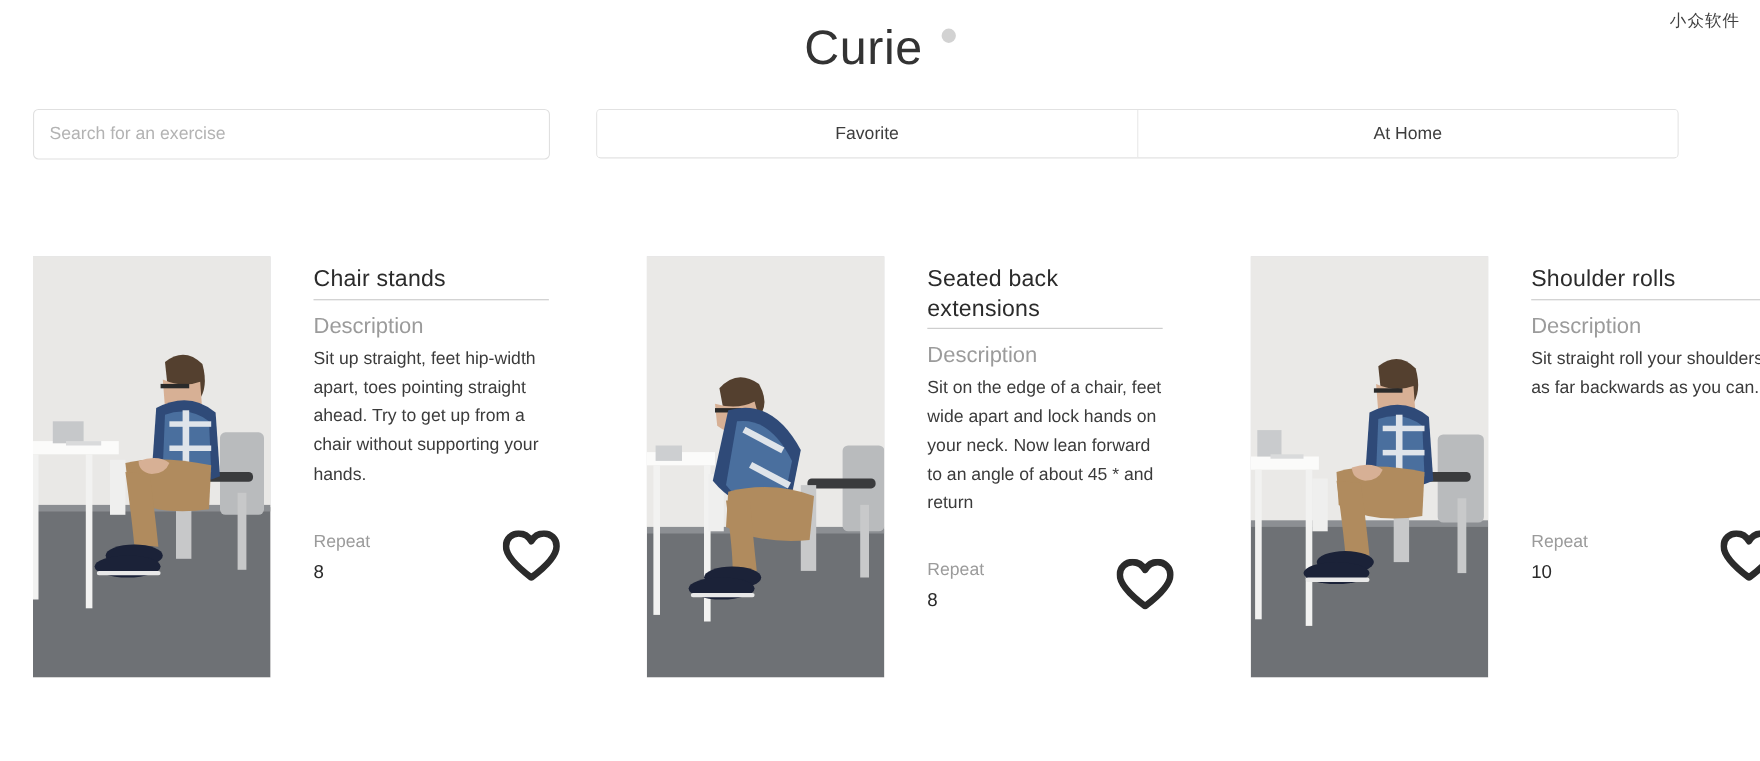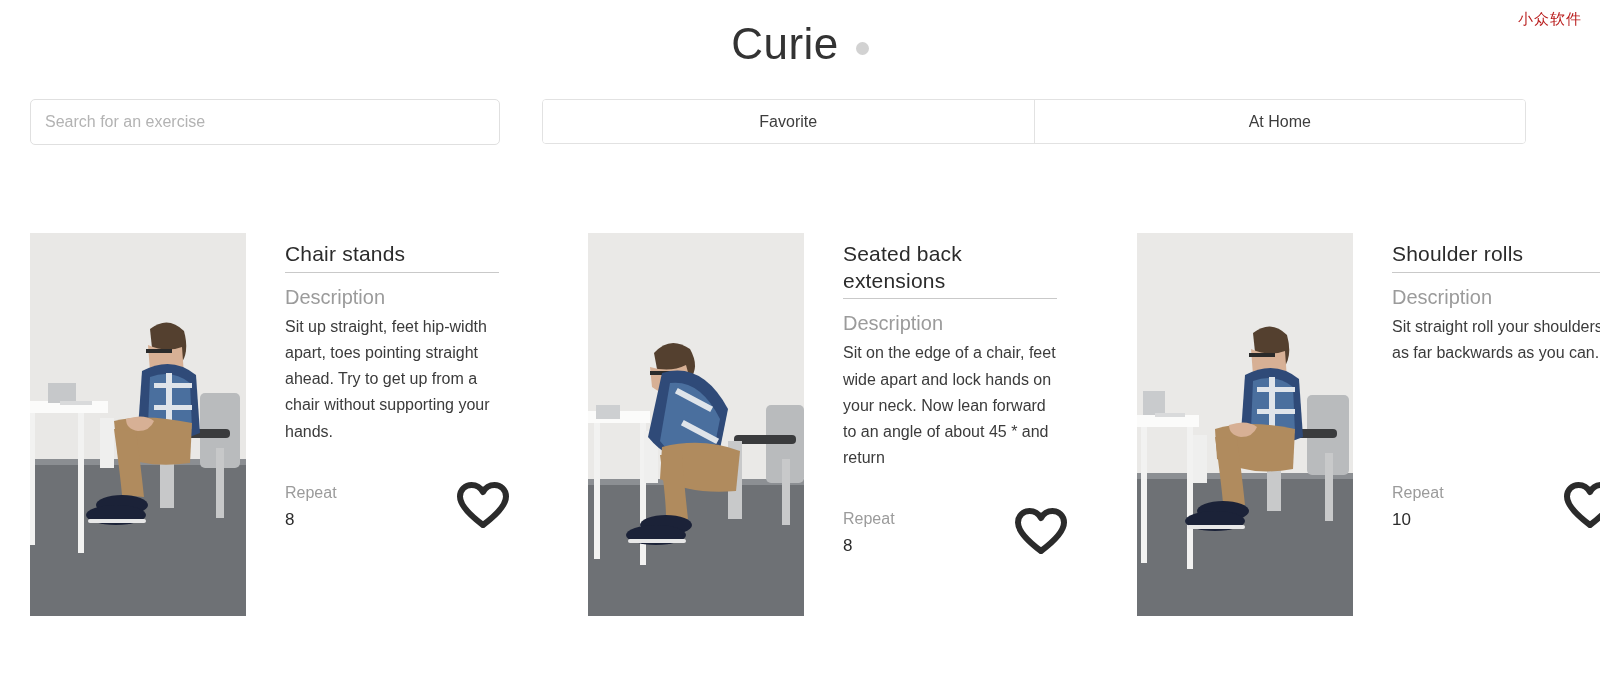--- a/index.html
+++ b/index.html
@@ -18,40 +18,39 @@
     height: 692px;
     background: #ffffff;
   }
 
   
   .watermark {
     position: absolute;
     top: 10px;
     right: 18px;
     font-size: 15px;
-    color: #b91c1c;
+    color: #404040;
     letter-spacing: 1px;
     font-family: "DejaVu Sans", sans-serif;
     user-select: none;
   }
 
   
   .app-header {
     position: absolute;
     top: 0;
     left: 0;
     width: 1600px;
     height: 84px;
     display: flex;
     align-items: center;
     justify-content: center;
   }
   .app-title-wrap {
     display: flex;
-    align-items: center;
     gap: 17px;
     transform: translateY(2px);
   }
   .app-title {
     font-size: 44px;
     font-weight: 400;
     color: #333333;
     letter-spacing: 0.5px;
     line-height: 1;
   }

